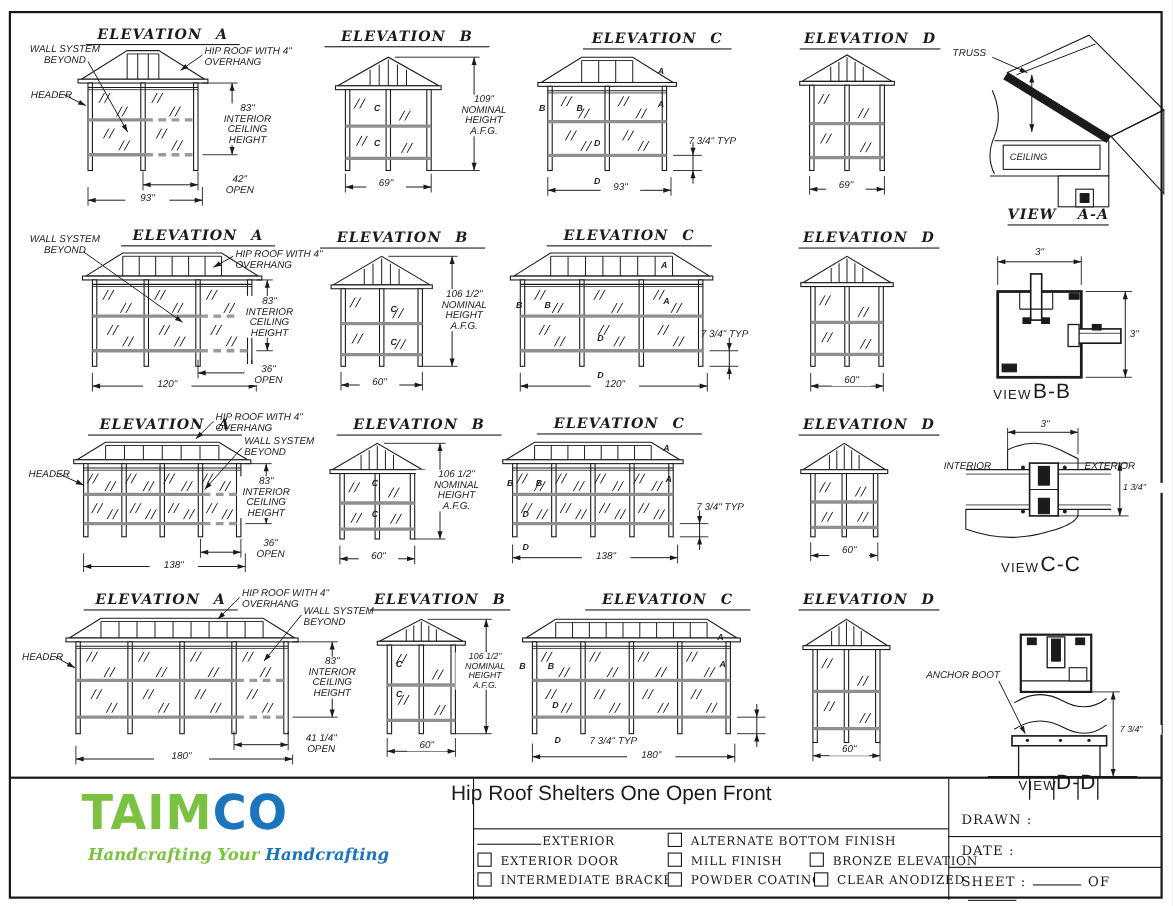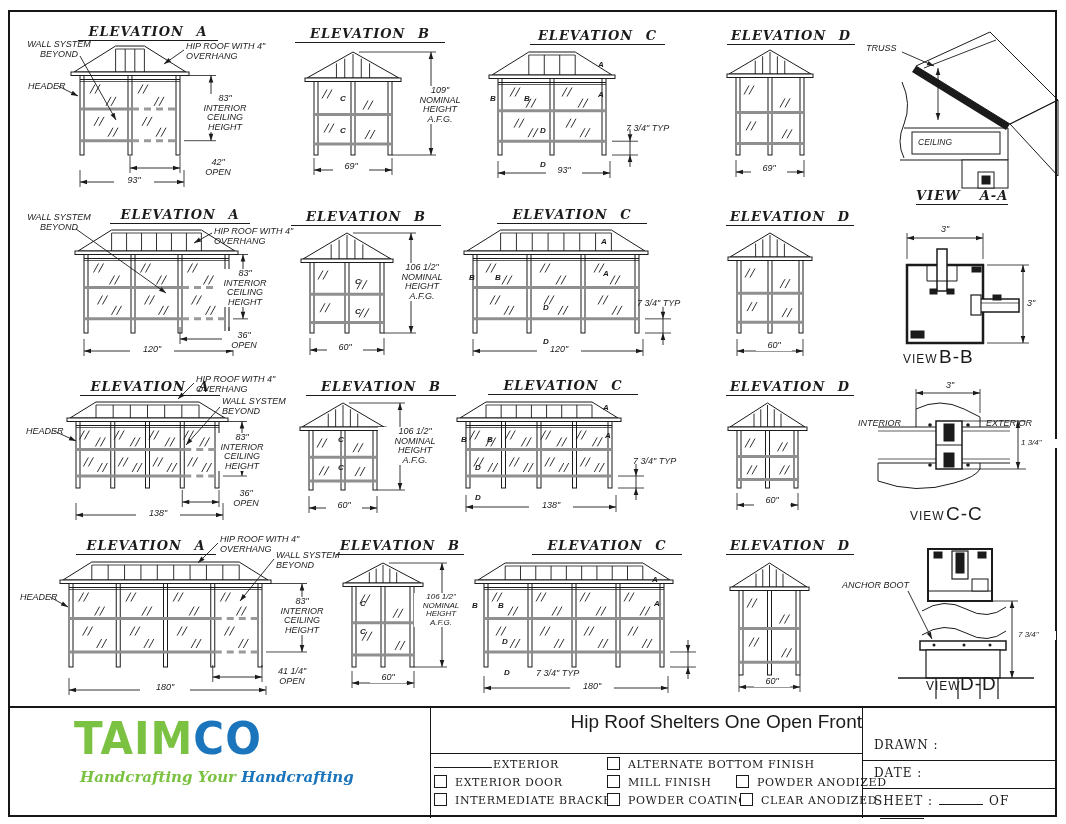--- a/index.html
+++ b/index.html
@@ -20,21 +20,21 @@
   .vw{position:absolute;font:12px "Liberation Sans",sans-serif;letter-spacing:1px}
   .vc{position:absolute;font:19px "Liberation Sans",sans-serif;letter-spacing:1px}
   
   .tblock{position:absolute;left:10px;top:706px;width:1046px;height:110px;border-top:2px solid #161616}
   .vline{position:absolute;top:0;height:110px;border-left:1.5px solid #161616}
   .hline{position:absolute;border-top:1.5px solid #161616}
   .logotype{position:absolute;left:64px;top:10px;font:bold 42px/42px "DejaVu Sans",sans-serif;letter-spacing:1px;transform:scaleY(1.04)}
   .tagline{position:absolute;left:70px;top:60px;font:italic bold 15px "DejaVu Serif",serif;white-space:nowrap}
   .lg{color:#7cc242}.lb{color:#1b75bc}
   .addr{position:absolute;left:227px;top:14px;font:14.5px/19.5px "Liberation Sans",sans-serif;white-space:pre-line}
-  .ptitle{position:absolute;left:424px;top:3px;width:428px;text-align:right;font:19px/21px "Liberation Sans",sans-serif}
+  .ptitle{position:absolute;left:400px;top:3px;width:428px;text-align:left;font:19px/21px "Liberation Sans",sans-serif}
   .opt{position:absolute;white-space:nowrap;font:11px "DejaVu Serif",serif;letter-spacing:.6px}
   .cb{display:inline-block;width:11px;height:11px;border:1.2px solid #1b1b1b;margin-right:8px;vertical-align:-2px;background:#fff}
   .ul{display:inline-block;width:58px;border-bottom:1px solid #1b1b1b;height:10px;margin-right:1px}
   .ul2{display:inline-block;width:44px;border-bottom:1px solid #1b1b1b;height:10px;margin:0 6px}
   .srow{position:absolute;left:852px;width:194px;padding:5px 0 0 12px;box-sizing:border-box;font:12px "DejaVu Serif",serif;letter-spacing:1px}
   .sale{font:20px "DejaVu Serif",serif;letter-spacing:2px}
   .saleno{font:10px "DejaVu Serif",serif;margin-left:6px;vertical-align:7px}
 </style>
 </head>
 <body>
@@ -1042,21 +1042,21 @@
         <line x1="27" y1="152" x2="88" y2="152" stroke="#1b1b1b" stroke-width="0.9"></line>
         <polygon points="27,152 34,154.3 34,149.7" fill="#1b1b1b" stroke="none"></polygon>
         <polygon points="88,152 81,149.7 81,154.3" fill="#1b1b1b" stroke="none"></polygon>
         <line x1="27" y1="140" x2="27" y2="157" stroke="#1b1b1b" stroke-width="0.8"></line>
         <line x1="88" y1="140" x2="88" y2="157" stroke="#1b1b1b" stroke-width="0.8"></line>
       </svg>
     <div class="ttl" style="left:14px;top:3px;width:128px">ELEVATION D</div>
     <div class="lbl c bg" style="left:42px;top:142px;width:36px">60"</div>
   </div>
 
-  <div class="cell" style="left:838px;top:535px;width:220px;height:171px">
+  <div class="cell" style="left:838px;top:563px;width:220px;height:171px">
     <svg class="cad" width="220" height="171">
         <rect x="90" y="14" width="64" height="52" fill="#fff" stroke="#1b1b1b" stroke-width="2"></rect>
         <rect x="114" y="16" width="16" height="28" fill="#fff" stroke="#1b1b1b" stroke-width="1.2"></rect>
         <rect x="118" y="18" width="8" height="20" fill="#1b1b1b" stroke="#1b1b1b" stroke-width="1"></rect>
         <line x1="90" y1="56" x2="154" y2="56" stroke="#1b1b1b" stroke-width="1"></line>
         <rect x="134" y="44" width="16" height="12" fill="#fff" stroke="#1b1b1b" stroke-width="1"></rect>
         <rect x="96" y="17" width="8" height="6" fill="#1b1b1b" stroke="#1b1b1b" stroke-width="1"></rect>
         <rect x="140" y="17" width="8" height="6" fill="#1b1b1b" stroke="#1b1b1b" stroke-width="1"></rect>
         <path d="M84,76 Q106,62 128,74 Q150,86 168,72" fill="none" stroke="#1b1b1b" stroke-width="1"></path>
         <path d="M84,100 Q106,86 128,98 Q150,110 168,96" fill="none" stroke="#1b1b1b" stroke-width="1"></path>
@@ -1094,21 +1094,21 @@
 
     <div class="ptitle">
       <div>Hip Roof Shelters One Open Front</div>
     </div>
     <div class="hline" style="left:420px;width:432px;top:45px"></div>
 
     <div class="opt" style="left:424px;top:49px"><span class="ul"></span><span>EXTERIOR</span></div>
     <div class="opt" style="left:597px;top:49px"><span class="cb"></span><span>ALTERNATE BOTTOM FINISH</span></div>
     <div class="opt" style="left:424px;top:67px"><span class="cb"></span><span>EXTERIOR DOOR</span></div>
     <div class="opt" style="left:597px;top:67px"><span class="cb"></span><span>MILL FINISH</span></div>
-    <div class="opt" style="left:726px;top:67px"><span class="cb"></span><span>POWDER ANODIZED</span></div>
+    <div class="opt" style="left:726px;top:67px"><span class="cb"></span><span>BRONZE ELEVATION</span></div>
     <div class="opt" style="left:424px;top:85px"><span class="cb"></span><span>INTERMEDIATE BRACKET</span></div>
     <div class="opt" style="left:597px;top:85px"><span class="cb"></span><span>POWDER COATING</span></div>
     <div class="opt" style="left:730px;top:85px"><span class="cb"></span><span>CLEAR ANODIZED</span></div>
 
     <div class="srow" style="top:53px;height:28px;border-bottom:1.5px solid #161616">
       <span>DATE :</span>
     </div>
     <div class="srow" style="top:25px;height:28px;border-bottom:1.5px solid #161616">
       <span>DRAWN :</span>
     </div>

